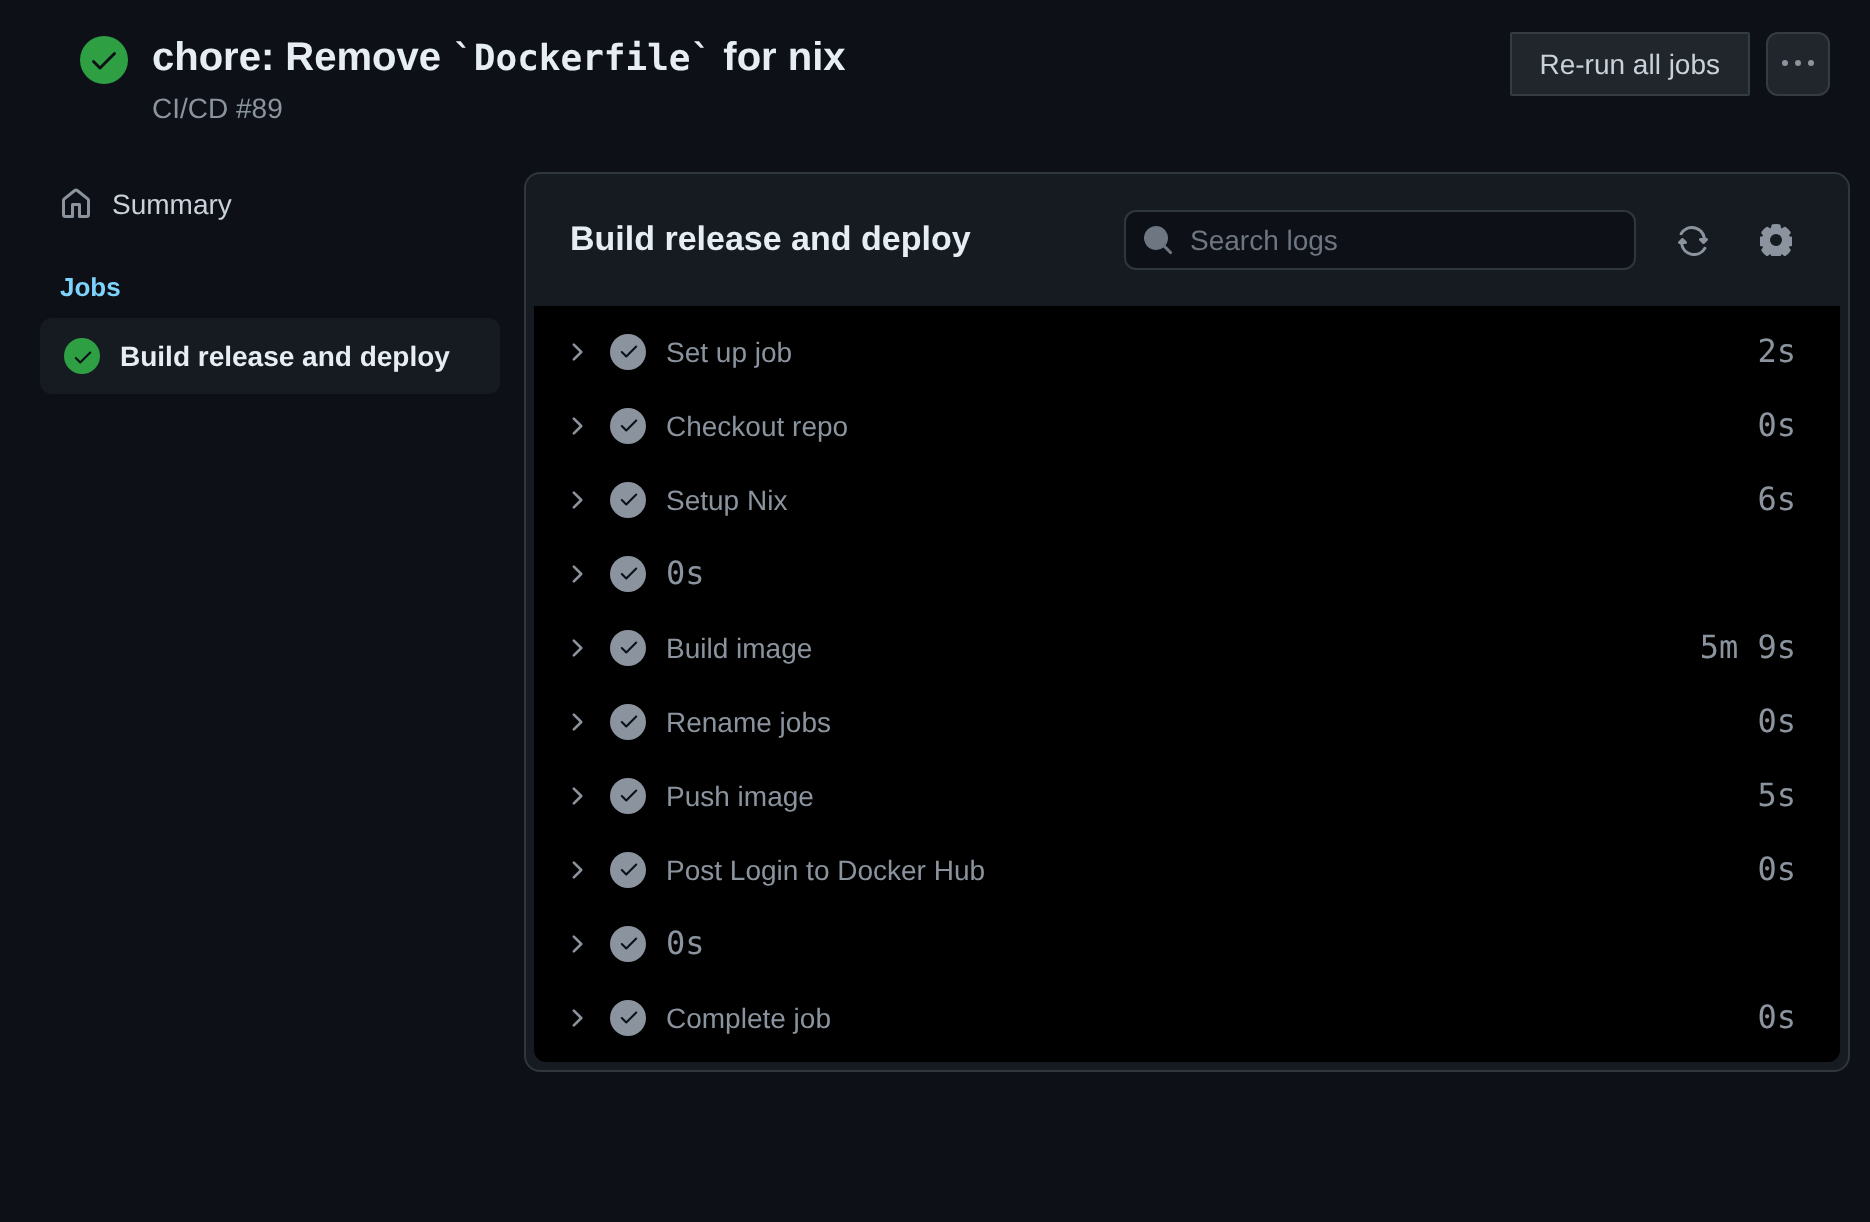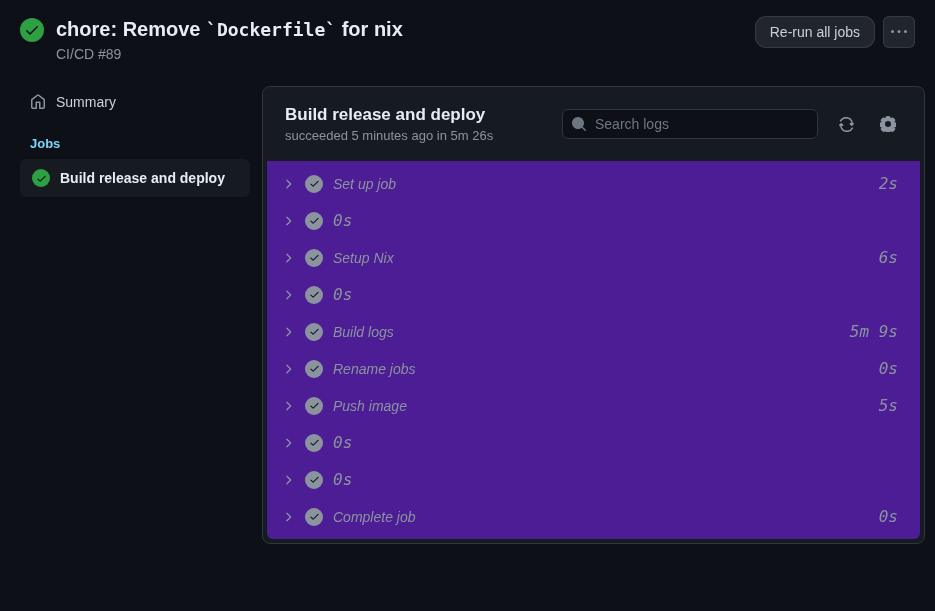--- a/index.html
+++ b/index.html
@@ -14,20 +14,21 @@
       font-size: 14px;
       width: 935px;
       height: 611px;
       overflow: hidden;
     }
     .header {
       display: flex;
       align-items: flex-start;
       padding: 16px 20px 8px 20px;
       gap: 12px;
+      margin-left: 20px;
     }
     .header-status-icon {
       width: 24px;
       height: 24px;
       background: #2ea043;
       border-radius: 50%;
       display: flex;
       align-items: center;
       justify-content: center;
       flex-shrink: 0;
@@ -60,21 +61,21 @@
     .header-actions {
       display: flex;
       gap: 8px;
       align-items: center;
     }
     .btn {
       background: #21262d;
       border: 1px solid rgba(240,246,252,0.1);
       color: #c9d1d9;
       padding: 5px 14px;
-      border-radius: 11px;
+      border-radius: 1px;
       font-size: 14px;
       cursor: pointer;
       line-height: 20px;
     }
     .btn-icon {
       background: #21262d;
       border: 1px solid rgba(240,246,252,0.1);
       color: #8b949e;
       width: 32px;
       height: 32px;
@@ -195,26 +196,25 @@
       cursor: pointer;
       color: #8b949e;
       border-radius: 6px;
     }
     .tool-btn svg {
       width: 16px;
       height: 16px;
       fill: currentColor;
     }
     .steps {
-      background: #4c1d95;
+      background: #000000;
       margin: 0 4px 4px 4px;
       border-radius: 0 0 6px 6px;
       padding: 4px 0;
       flex: 1;
-      font-style: italic;
     }
     .step {
       display: flex;
       align-items: center;
       padding: 9px 22px 9px 14px;
       gap: 10px;
       cursor: pointer;
     }
     .chevron {
       width: 14px;
@@ -292,21 +292,20 @@
           </svg>
       </div>
       <span class="sidebar-job-label">Build release and deploy</span>
     </div>
   </div>
 
   <div class="content">
     <div class="content-header">
       <div class="content-header-text">
         <div class="content-title">Build release and deploy</div>
-        <div class="content-subtitle">succeeded 5 minutes ago in 5m 26s</div>
       </div>
       <div class="search-wrap">
         <svg class="search-icon" viewBox="0 0 16 16">
             <path d="M11.5 7a4.5 4.5 0 11-9 0 4.5 4.5 0 019 0zm-.82 4.74a6 6 0 111.06-1.06l3.04 3.04a.75.75 0 11-1.06 1.06l-3.04-3.04z"></path>
           </svg>
         <input class="search-input" type="text" placeholder="Search logs" style="">
       </div>
       <div class="tool-btn">
         <svg viewBox="0 0 16 16">
             <path d="M8 2.5a5.5 5.5 0 00-4.78 2.77.75.75 0 01-1.3-.75A7 7 0 0114.94 7h.31a.75.75 0 01.53 1.28l-1.5 1.5a.75.75 0 01-1.06 0l-1.5-1.5A.75.75 0 0112.25 7h1.17A5.5 5.5 0 008 2.5zM2.72 7.22a.75.75 0 011.06 0l1.5 1.5A.75.75 0 014.75 10H3.58a5.5 5.5 0 0010.2 1.73.75.75 0 011.3.75A7 7 0 012.06 10h-.31a.75.75 0 01-.53-1.28l1.5-1.5z"></path>
@@ -333,20 +332,21 @@
         </div>
         <div class="step">
           <svg class="chevron" viewBox="0 0 16 16">
             <path d="M6.22 3.22a.75.75 0 011.06 0l4.25 4.25a.75.75 0 010 1.06l-4.25 4.25a.75.75 0 01-1.06-1.06L9.94 8 6.22 4.28a.75.75 0 010-1.06z"></path>
           </svg>
           <div class="status-dot">
             <svg viewBox="0 0 16 16">
               <path d="M13.78 4.22a.75.75 0 010 1.06l-7.25 7.25a.75.75 0 01-1.06 0L2.22 9.28a.75.75 0 011.06-1.06L6 10.94l6.72-6.72a.75.75 0 011.06 0z"></path>
             </svg>
           </div>
+          <div class="step-name">Checkout repo</div>
           <div class="step-time">0s</div>
         </div>
         <div class="step">
           <svg class="chevron" viewBox="0 0 16 16">
             <path d="M6.22 3.22a.75.75 0 011.06 0l4.25 4.25a.75.75 0 010 1.06l-4.25 4.25a.75.75 0 01-1.06-1.06L9.94 8 6.22 4.28a.75.75 0 010-1.06z"></path>
           </svg>
           <div class="status-dot">
             <svg viewBox="0 0 16 16">
               <path d="M13.78 4.22a.75.75 0 010 1.06l-7.25 7.25a.75.75 0 01-1.06 0L2.22 9.28a.75.75 0 011.06-1.06L6 10.94l6.72-6.72a.75.75 0 011.06 0z"></path>
             </svg>
@@ -367,21 +367,21 @@
         </div>
         <div class="step">
           <svg class="chevron" viewBox="0 0 16 16">
             <path d="M6.22 3.22a.75.75 0 011.06 0l4.25 4.25a.75.75 0 010 1.06l-4.25 4.25a.75.75 0 01-1.06-1.06L9.94 8 6.22 4.28a.75.75 0 010-1.06z"></path>
           </svg>
           <div class="status-dot">
             <svg viewBox="0 0 16 16">
               <path d="M13.78 4.22a.75.75 0 010 1.06l-7.25 7.25a.75.75 0 01-1.06 0L2.22 9.28a.75.75 0 011.06-1.06L6 10.94l6.72-6.72a.75.75 0 011.06 0z"></path>
             </svg>
           </div>
-          <div class="step-name">Build logs</div>
+          <div class="step-name">Build image</div>
           <div class="step-time">5m 9s</div>
         </div>
         <div class="step">
           <svg class="chevron" viewBox="0 0 16 16">
             <path d="M6.22 3.22a.75.75 0 011.06 0l4.25 4.25a.75.75 0 010 1.06l-4.25 4.25a.75.75 0 01-1.06-1.06L9.94 8 6.22 4.28a.75.75 0 010-1.06z"></path>
           </svg>
           <div class="status-dot">
             <svg viewBox="0 0 16 16">
               <path d="M13.78 4.22a.75.75 0 010 1.06l-7.25 7.25a.75.75 0 01-1.06 0L2.22 9.28a.75.75 0 011.06-1.06L6 10.94l6.72-6.72a.75.75 0 011.06 0z"></path>
             </svg>
@@ -403,20 +403,21 @@
         </div>
         <div class="step">
           <svg class="chevron" viewBox="0 0 16 16">
             <path d="M6.22 3.22a.75.75 0 011.06 0l4.25 4.25a.75.75 0 010 1.06l-4.25 4.25a.75.75 0 01-1.06-1.06L9.94 8 6.22 4.28a.75.75 0 010-1.06z"></path>
           </svg>
           <div class="status-dot">
             <svg viewBox="0 0 16 16">
               <path d="M13.78 4.22a.75.75 0 010 1.06l-7.25 7.25a.75.75 0 01-1.06 0L2.22 9.28a.75.75 0 011.06-1.06L6 10.94l6.72-6.72a.75.75 0 011.06 0z"></path>
             </svg>
           </div>
+          <div class="step-name">Post Login to Docker Hub</div>
           <div class="step-time">0s</div>
         </div>
         <div class="step">
           <svg class="chevron" viewBox="0 0 16 16">
             <path d="M6.22 3.22a.75.75 0 011.06 0l4.25 4.25a.75.75 0 010 1.06l-4.25 4.25a.75.75 0 01-1.06-1.06L9.94 8 6.22 4.28a.75.75 0 010-1.06z"></path>
           </svg>
           <div class="status-dot">
             <svg viewBox="0 0 16 16">
               <path d="M13.78 4.22a.75.75 0 010 1.06l-7.25 7.25a.75.75 0 01-1.06 0L2.22 9.28a.75.75 0 011.06-1.06L6 10.94l6.72-6.72a.75.75 0 011.06 0z"></path>
             </svg>

